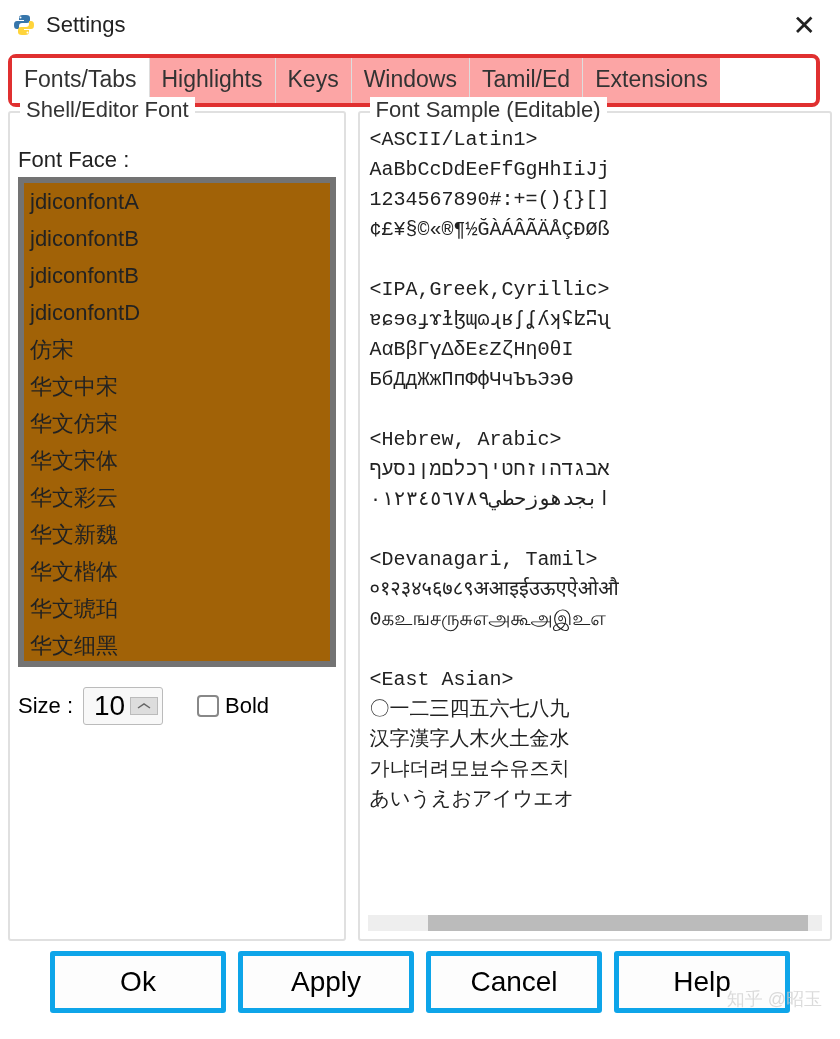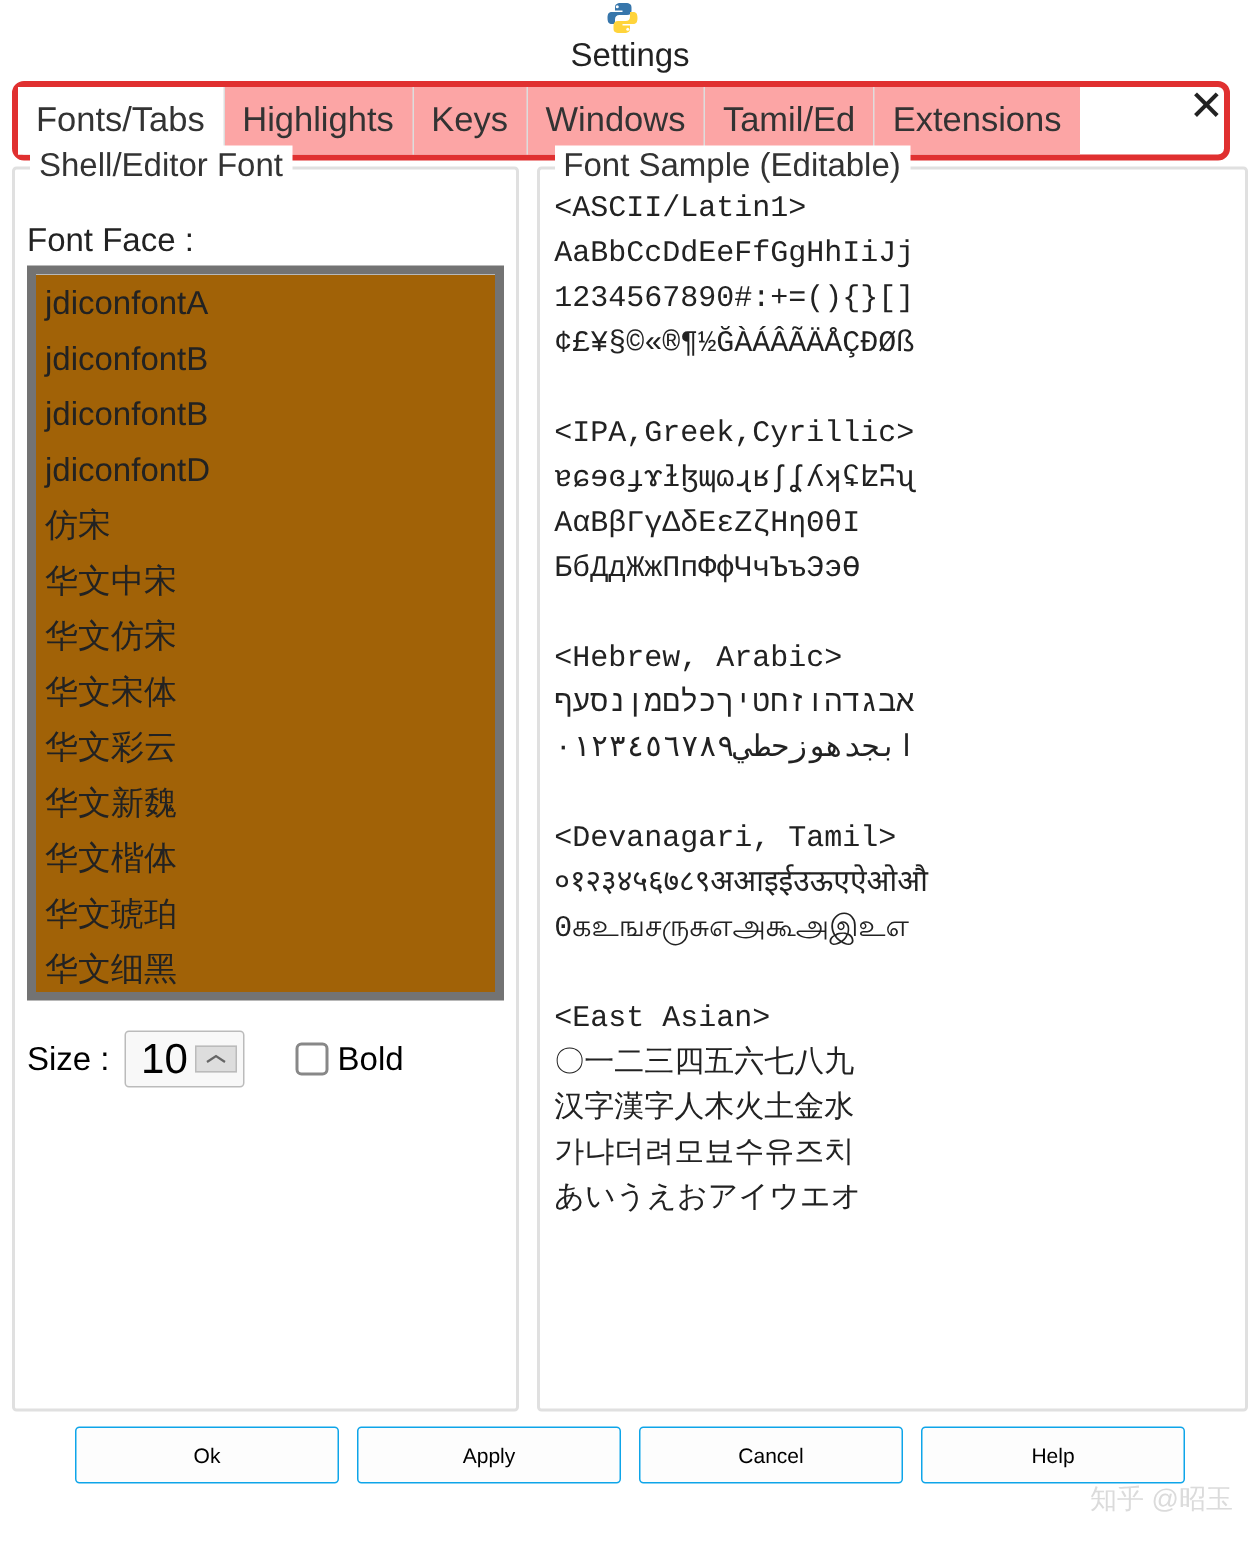--- a/index.html
+++ b/index.html
@@ -11,21 +11,20 @@
   height: 1039px;
   overflow: hidden;
   position: relative;
 }
 .titlebar {
   display: flex;
   align-items: center;
   height: 50px;
   padding: 0 12px;
   background: #fff;
-  flex-direction: column;
 }
 .app-icon {
   width: 24px;
   height: 24px;
   margin-right: 10px;
   display: inline-block;
   position: relative;
 }
 .app-icon svg { width: 24px; height: 24px; }
 .title { font-size: 22px; color: #222; }
@@ -61,21 +60,21 @@
   padding: 4px 8px 0 8px;
 }
 .panel {
   border: 2px solid #e0e0e0;
   border-radius: 3px;
   position: relative;
   padding: 10px 8px 8px 8px;
   background: #fff;
 }
 .panel-left { width: 340px; height: 830px; }
-.panel-right { width: 478px; height: 830px; display: flex; flex-direction: row; }
+.panel-right { width: 478px; height: 830px; display: flex; flex-direction: column; }
 .panel-title {
   position: absolute;
   top: -16px;
   left: 10px;
   background: #fff;
   padding: 0 6px;
   font-size: 22px;
   color: #333;
 }
 .label { font-size: 22px; color: #222; margin: 24px 0 4px 0; }
@@ -164,24 +163,24 @@
   background: #bbb;
 }
 .button-row {
   display: flex;
   gap: 12px;
   padding: 10px 50px 0 50px;
 }
 .dlg-btn {
   flex: 1;
   padding: 10px 0;
-  font-size: 14px;
+  font-size: 28px;
   text-align: center;
   background: #fdfdfd;
-  border: 1px solid #0ea5e9;
+  border: 5px solid #0ea5e9;
   border-radius: 3px;
   cursor: pointer;
 }
 .watermark {
   position: absolute;
   right: 18px;
   bottom: 28px;
   font-size: 18px;
   color: #ccc;
   opacity: 0.7;

